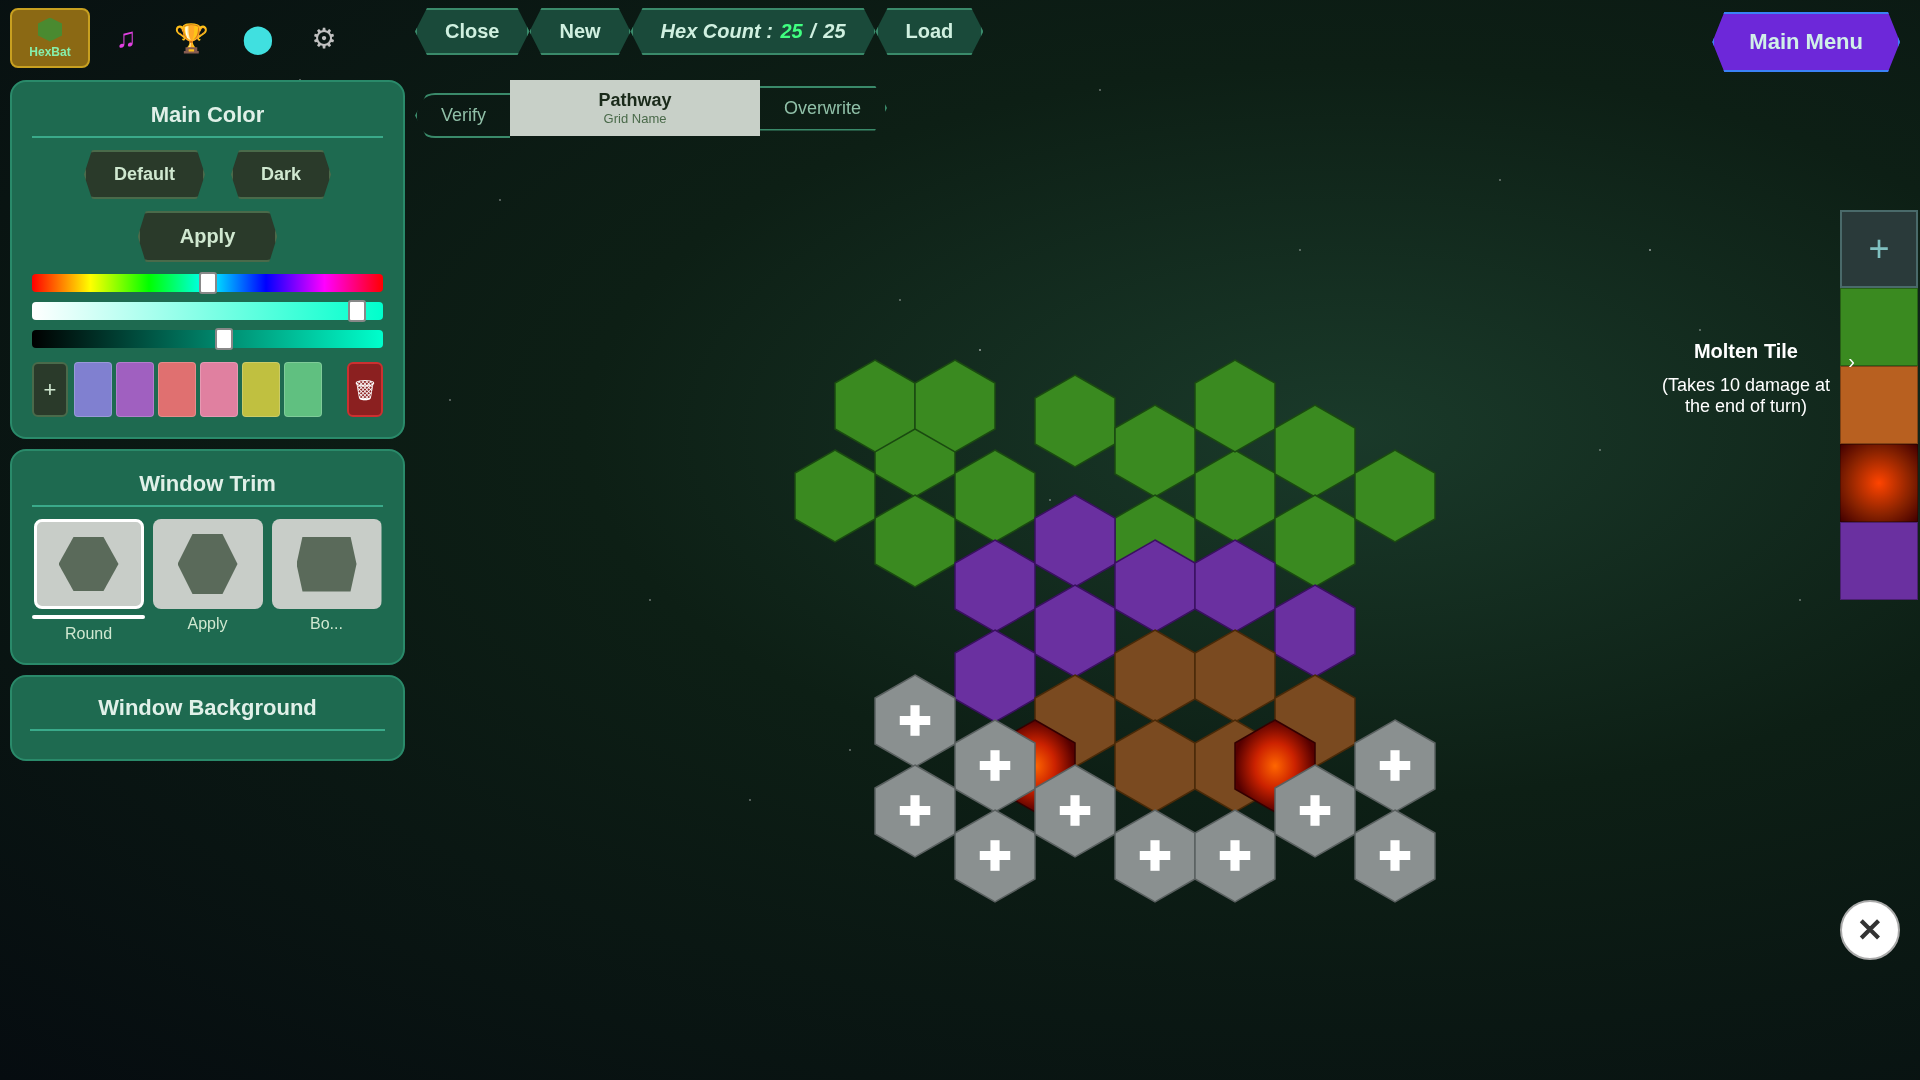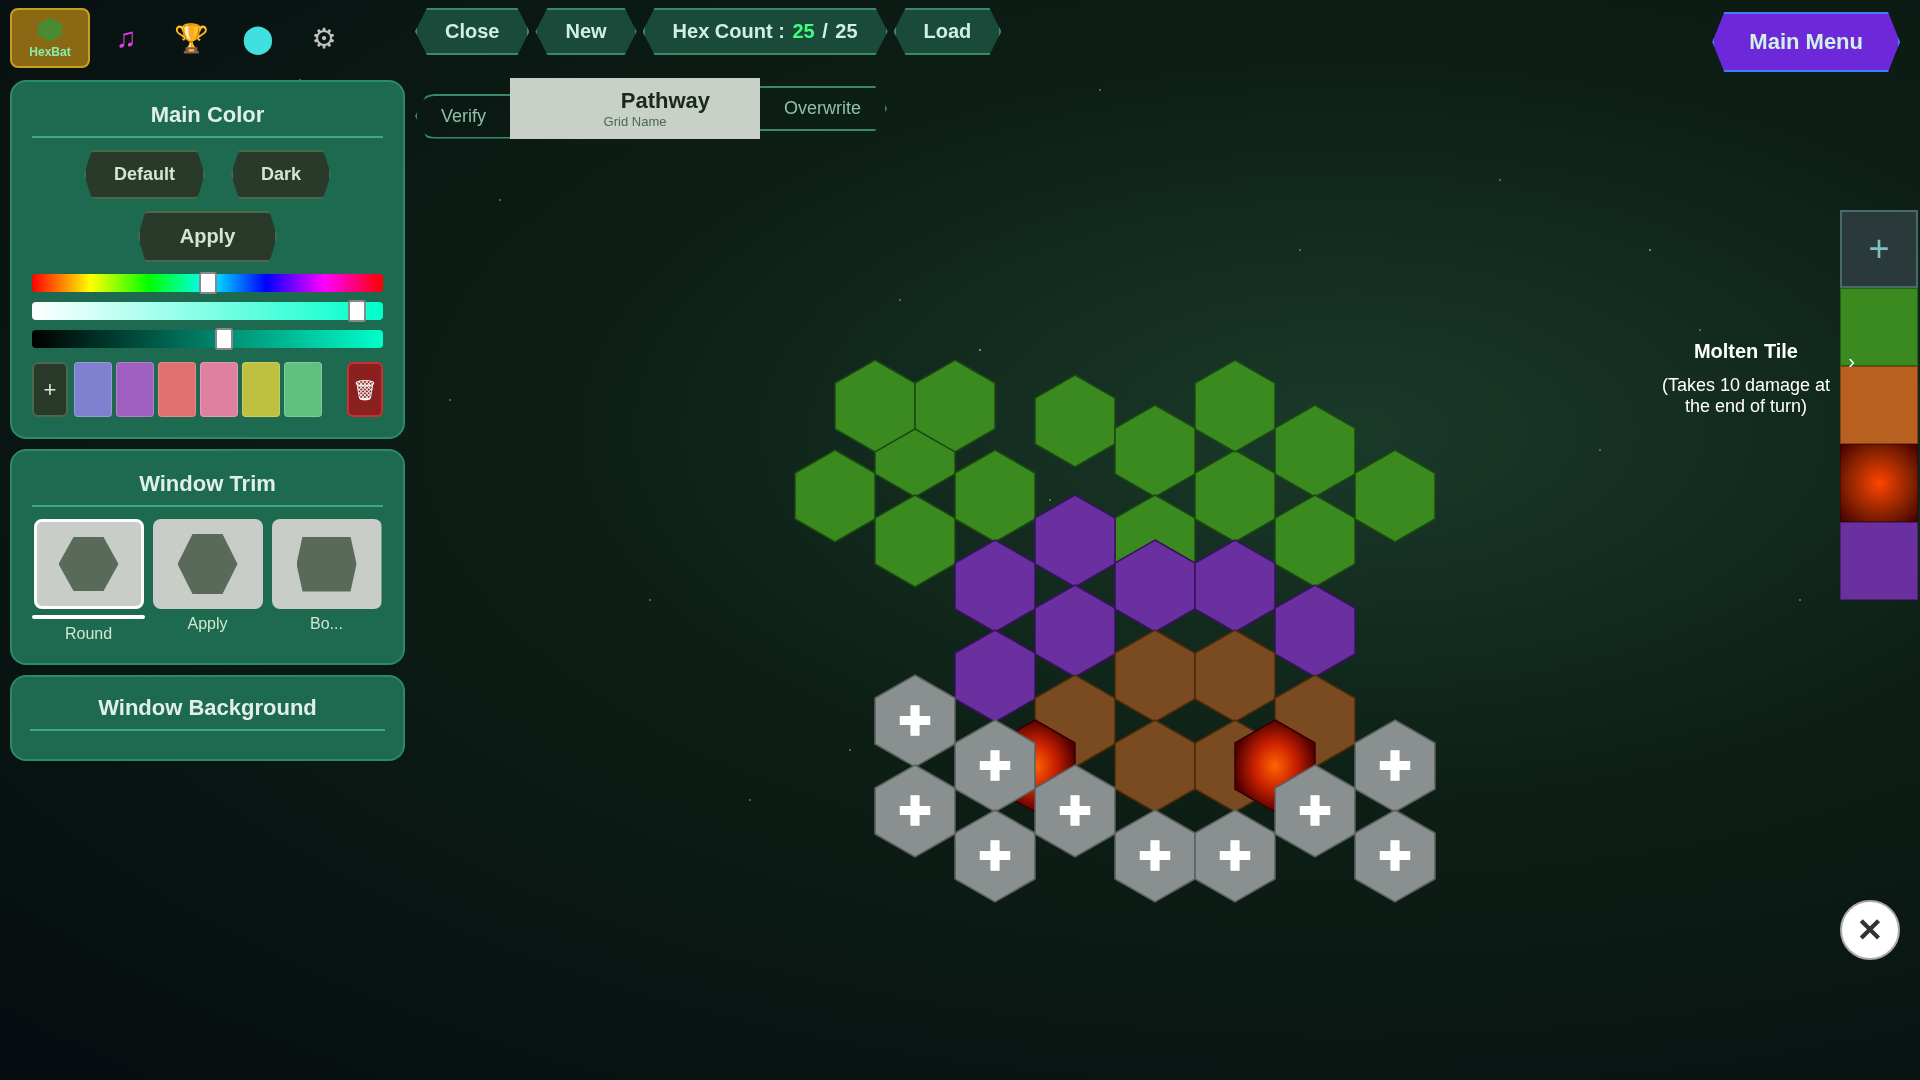--- a/index.html
+++ b/index.html
@@ -88,21 +88,21 @@
     }
 
     .hex-count-num { color: #40ff80; }
 
     .top-center-buttons {
       position: absolute;
       top: 8px;
       left: 415px;
       display: flex;
       align-items: flex-start;
-      gap: 6px;
+      gap: 0;
       z-index: 10;
     }
 
     .hbtn {
       background: #1a4a3a;
       border: 2px solid #3a8a6a;
       color: #d0f0e0;
       font-size: 20px;
       font-weight: bold;
       padding: 10px 28px;
@@ -140,24 +140,24 @@
       display: flex;
       flex-direction: column;
       align-items: center;
       min-width: 200px;
     }
 
     .grid-name-input {
       background: transparent;
       border: none;
       outline: none;
-      font-size: 22px;
+      font-size: 18px;
       font-weight: bold;
       color: #1a2a1a;
-      text-align: right;
+      text-align: center;
       width: 150px;
     }
 
     .grid-name-label {
       font-size: 13px;
       color: #4a6a4a;
     }
 
     .overwrite-btn {
       background: transparent;
@@ -502,21 +502,21 @@
 
   </style>
 </head>
 <body>
 
 <div class="starfield"></div>
 
 <div class="top-center-buttons">
   <button class="hbtn">Close</button>
   <button class="hbtn">New</button>
-  <div class="hbtn" style="cursor:default;">
+  <div class="hbtn" style="cursor:default;font-style:italic;">
     <span>Hex Count :</span>
     <span class="hex-count-num" style="color:#40ff80;margin:0 2px;">25</span>
     <span>/</span>
     <span style="margin-left:2px;">25</span>
   </div>
   <button class="hbtn">Load</button>
 </div>
 
 <button class="main-menu-btn">Main Menu</button>
 

